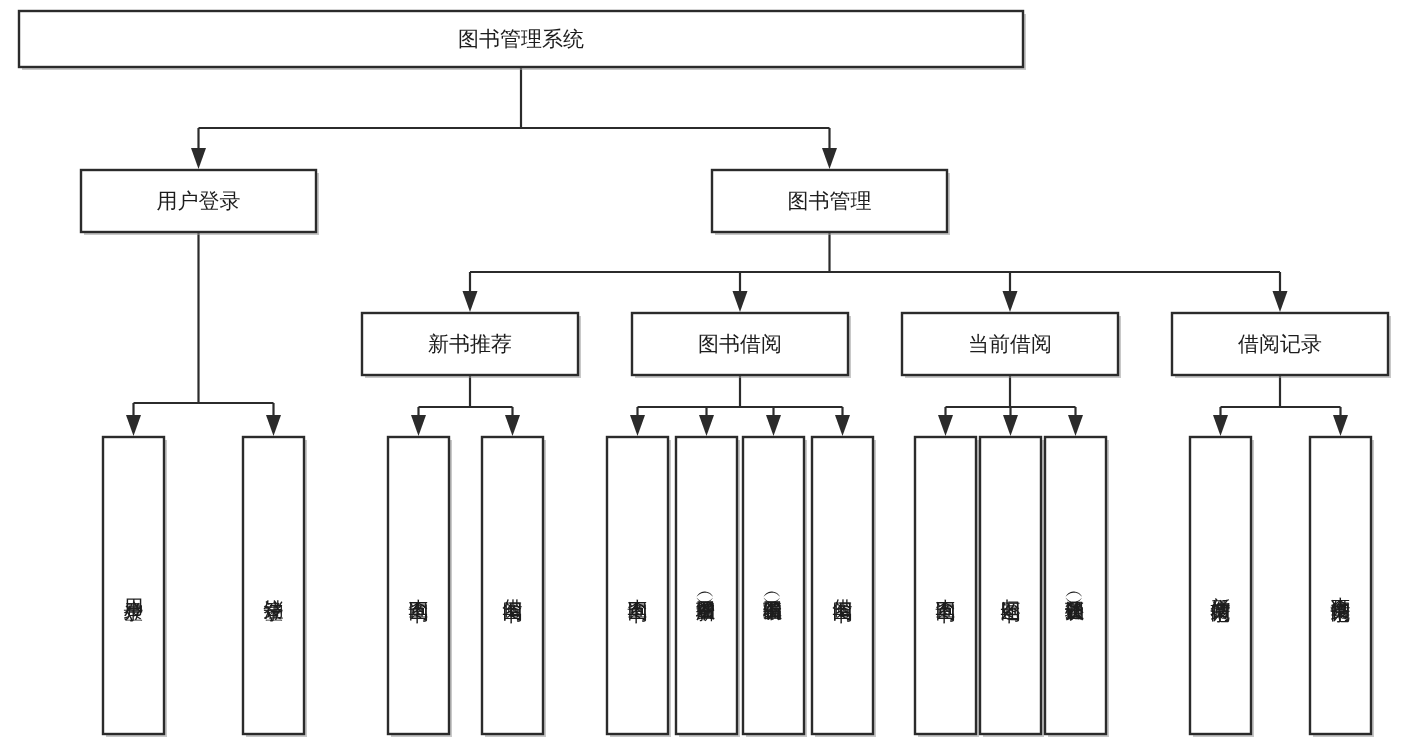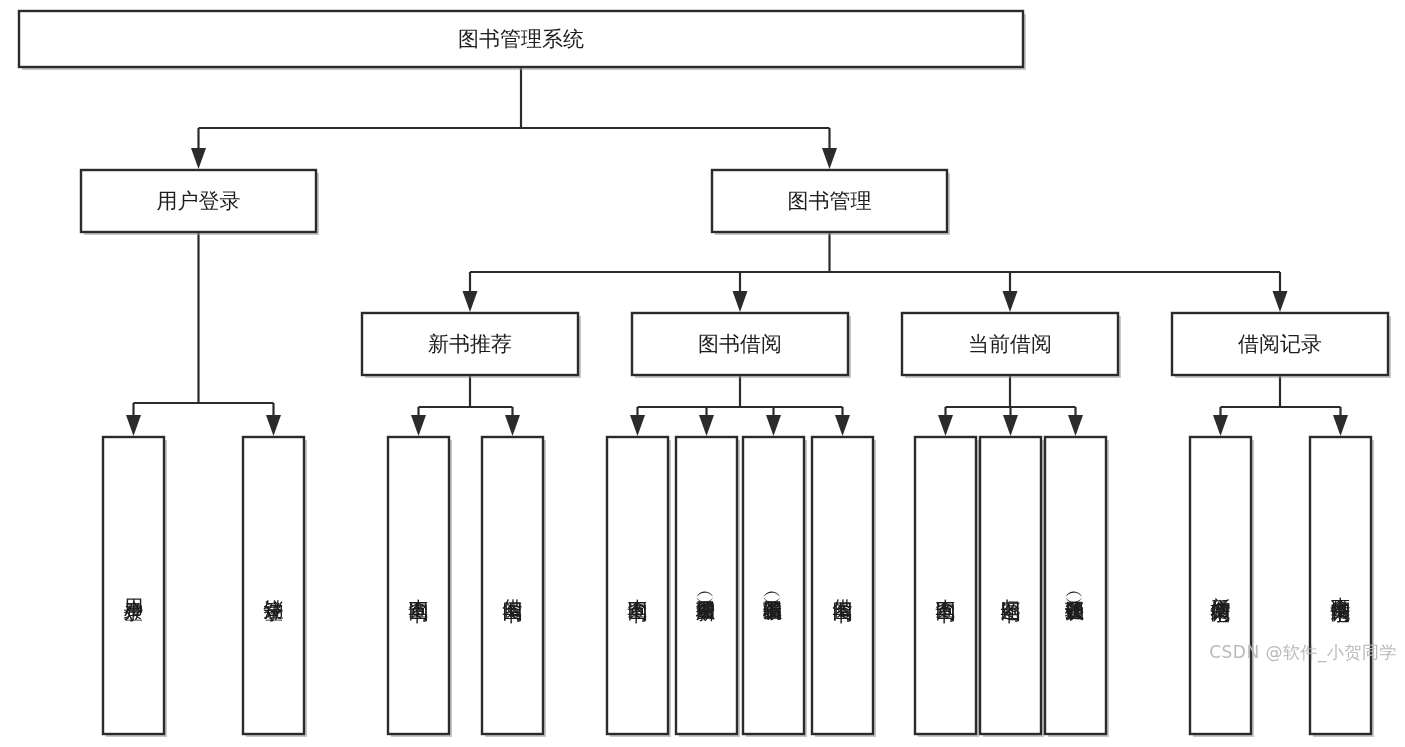--- a/index.html
+++ b/index.html
@@ -242,14 +242,13 @@
       <div class="node-label-v-wrap" style="left: 1045px; top: 437px; width: 61px; height: 297px;">
         <span class="node-label-v" style="font-size: 19px; letter-spacing: 0px;">确认归还（管理员）</span>
       </div>
       <div class="node-label-v-wrap" style="left: 1190px; top: 437px; width: 61px; height: 297px;">
         <span class="node-label-v">新增借阅记录</span>
       </div>
       <div class="node-label-v-wrap" style="left: 1310px; top: 437px; width: 61px; height: 297px;">
         <span class="node-label-v">查询借阅记录</span>
       </div>
     </div>
-  <div class="watermark">CSDN @软件_小贺同学</div>
 </div>
 
 </body></html>

